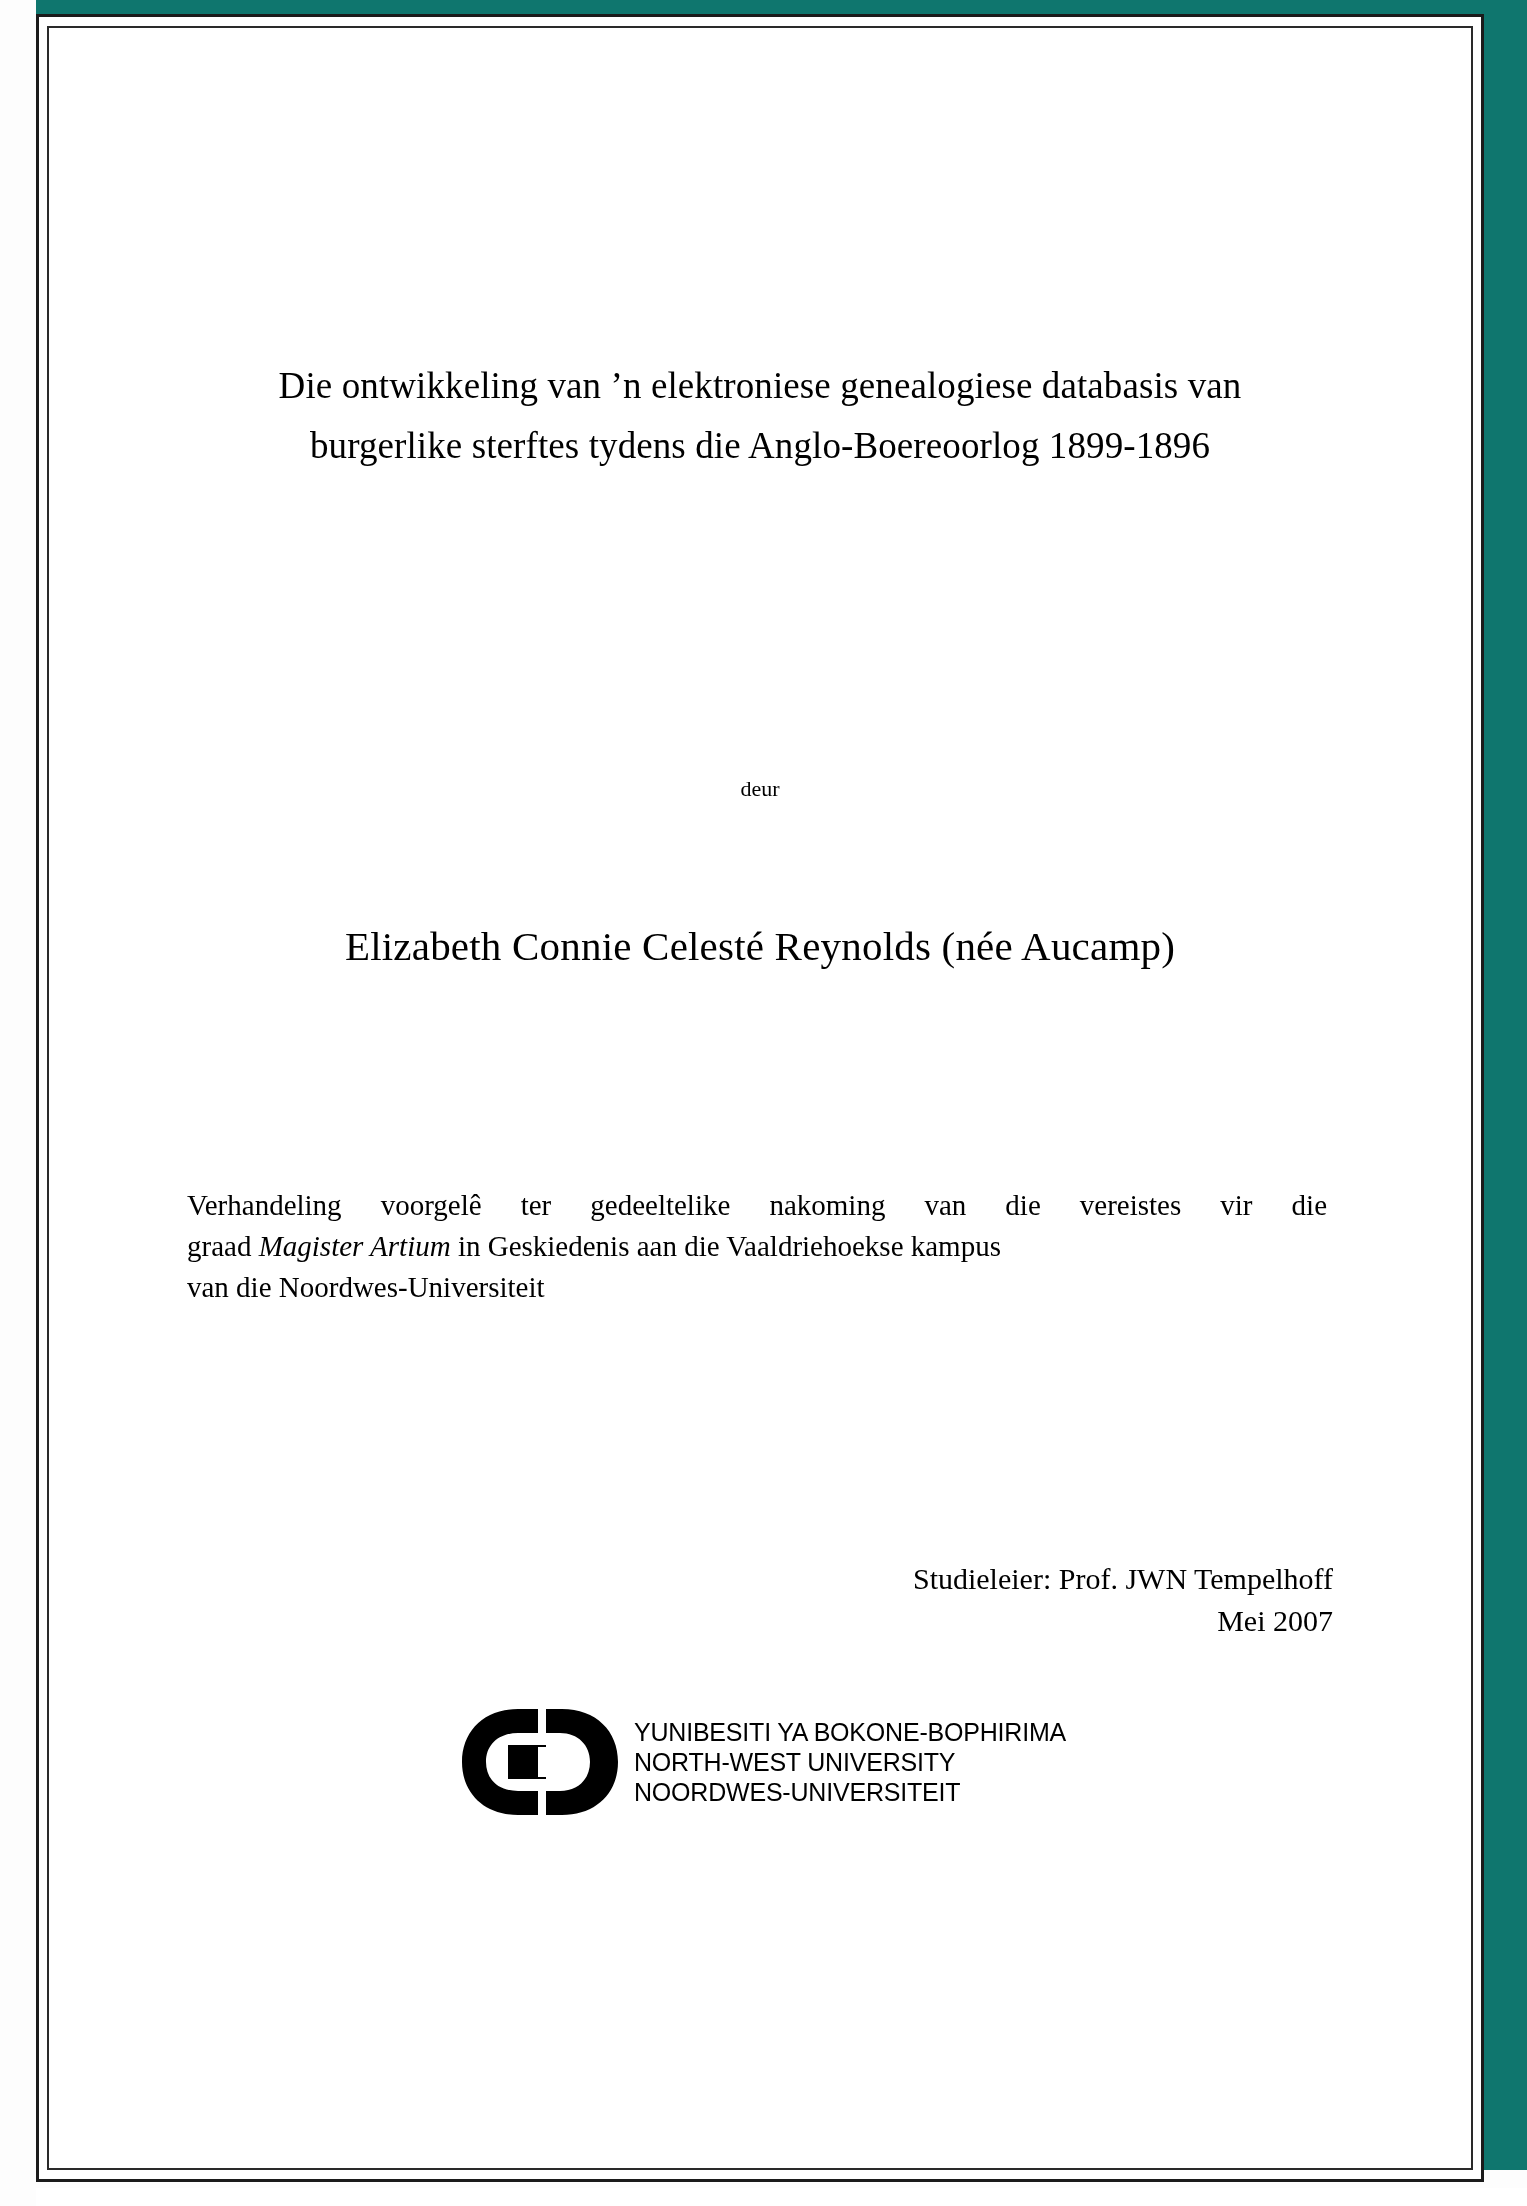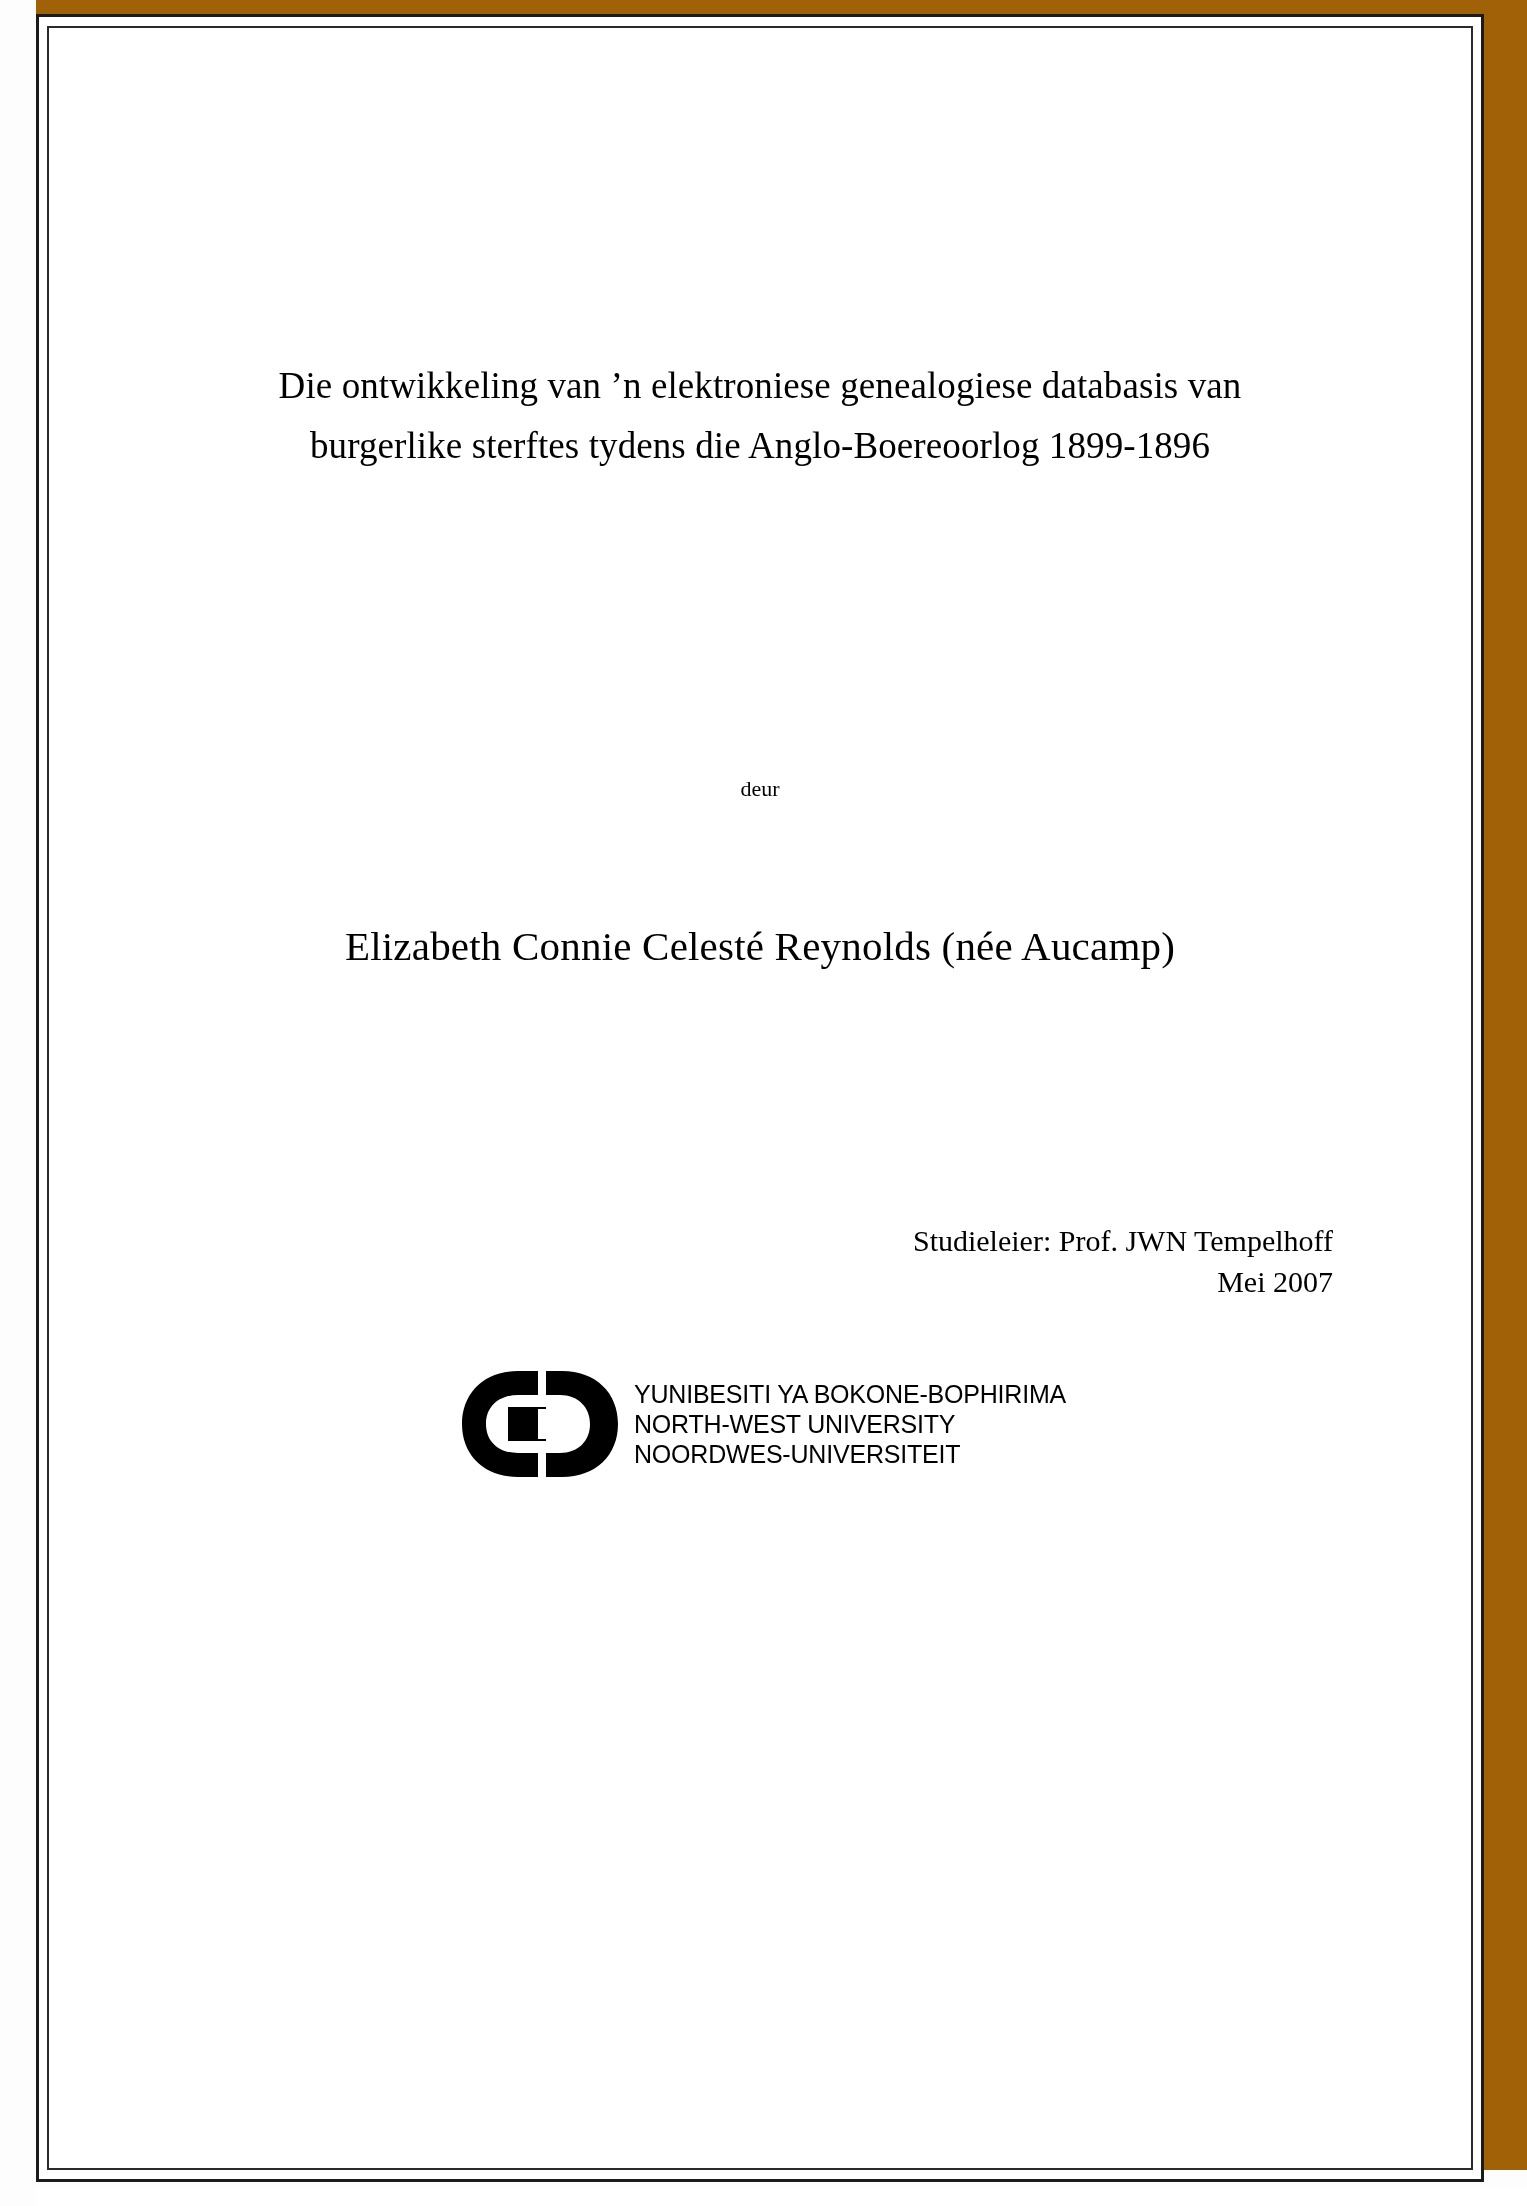--- a/index.html
+++ b/index.html
@@ -16,21 +16,21 @@
     overflow: hidden;
   }
 
   
   .scan-page {
     position: absolute;
     left: 0;
     top: 0;
     width: 1527px;
     height: 2188px;
-    background: #a16207;
+    background: #0f766e;
   }
 
   
   .page-frame-outer {
     position: absolute;
     left: 36px;
     top: 14px;
     width: 1448px;
     height: 2168px;
     border: 3px solid #1b1b1b;
@@ -153,20 +153,25 @@
 
     <div class="title-block">
       <div class="title-line">Die ontwikkeling van ’n elektroniese genealogiese databasis van</div>
       <div class="title-line">burgerlike sterftes tydens die Anglo-Boereoorlog 1899-1896</div>
     </div>
 
     <div class="byline-label">deur</div>
 
     <div class="author">Elizabeth Connie Celesté Reynolds (née Aucamp)</div>
 
+    <div class="statement">
+      <div class="just-line">Verhandeling voorgelê ter gedeeltelike nakoming van die vereistes vir die</div>
+      <div class="plain-line"><span>graad </span><em>Magister Artium</em><span> in Geskiedenis aan die Vaaldriehoekse kampus</span></div>
+      <div class="plain-line">van die Noordwes-Universiteit</div>
+    </div>
 
     <div class="supervisor-block">
       <div>Studieleier: Prof. JWN Tempelhoff</div>
       <div>Mei 2007</div>
     </div>
 
     <div class="logo-block">
       <div class="logo-mark">
         <svg viewBox="0 0 180 118" width="180" height="118" xmlns="http://www.w3.org/2000/svg" aria-hidden="true">
 

